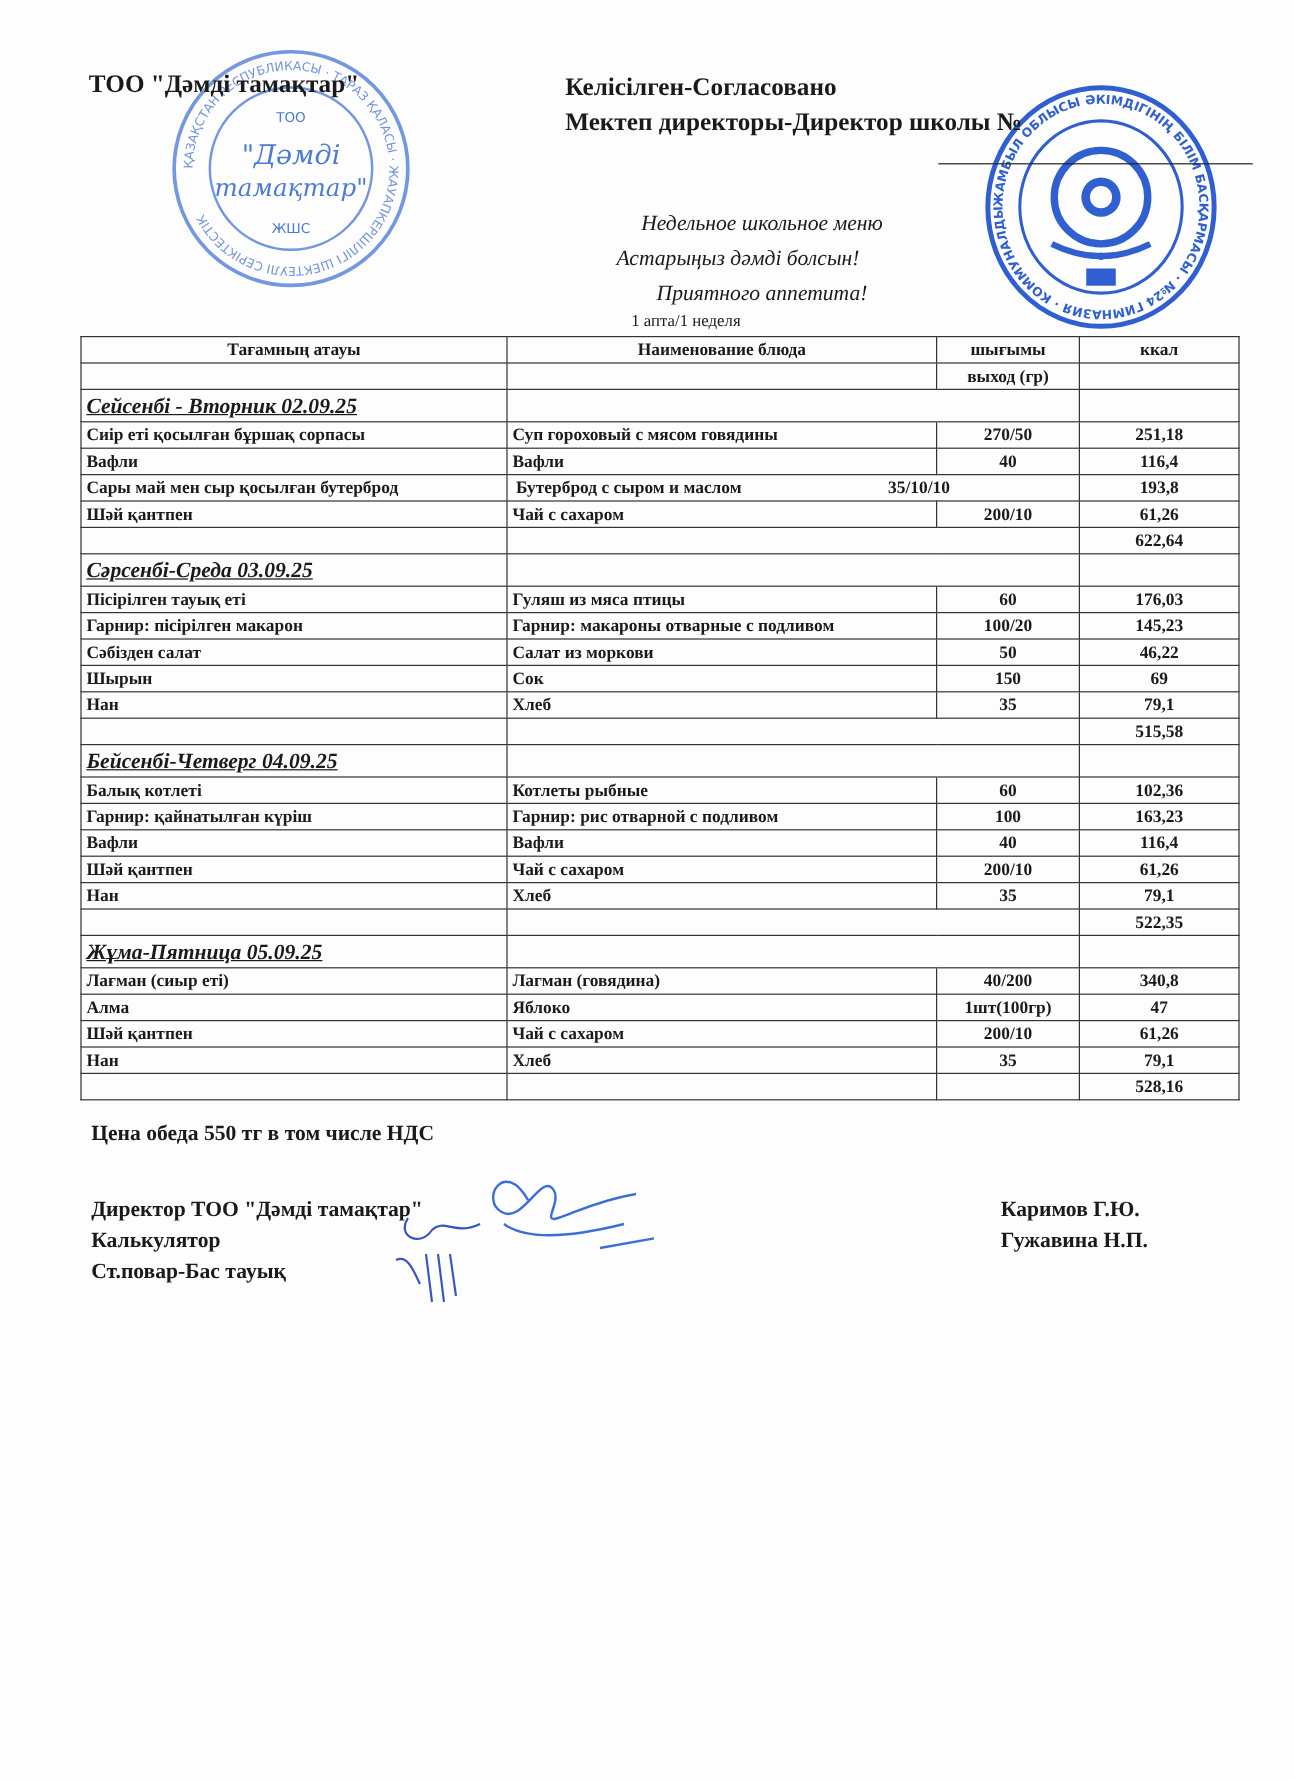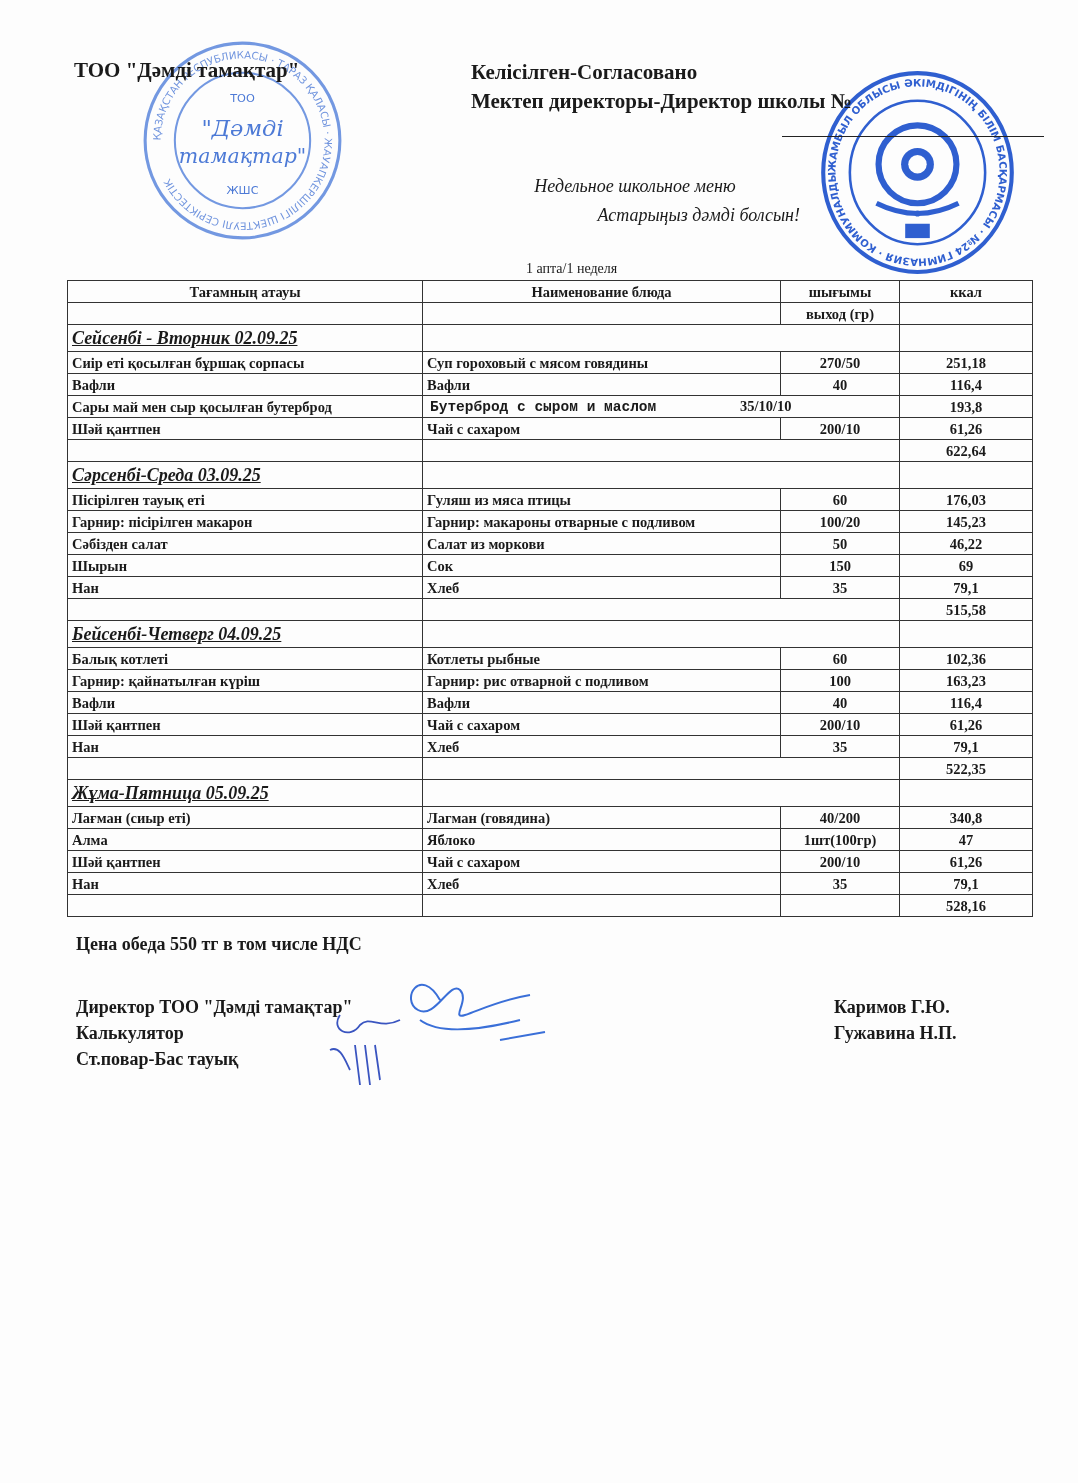--- a/index.html
+++ b/index.html
@@ -3,21 +3,21 @@
 <meta charset="utf-8">
 <style>
   html, body { margin: 0; padding: 0; }
   body { width: 1078px; height: 1483px; background: #fdfdfd; position: relative; overflow: hidden;
          font-family: "Liberation Serif", "DejaVu Serif", serif; color: #1a1a1a; }
   .abs { position: absolute; }
   .company { left: 74px; top: 58px; font-size: 21px; font-weight: bold; }
   .approved { left: 426px; top: 58px; font-size: 21px; font-weight: bold; line-height: 29px; margin-left: 45px; }
   .sign-line { left: 782px; top: 136px; width: 262px; border-top: 1.5px solid #222; }
   .titles { left: 470px; top: 172px; width: 330px; text-align: center; font-style: italic; font-size: 18px; line-height: 29px; }
-  .titles div:nth-child(2) { margin-left: -40px; text-align: right; }
+  .titles div:nth-child(2) { margin-left: -40px; }
   .week { left: 482px; top: 261px; font-size: 14px; font-weight: normal; margin-left: 44px; }
 
   table.menu { position: absolute; left: 67px; top: 280px; width: 965px; border-collapse: collapse; table-layout: fixed; }
   table.menu td { border: 1.2px solid #333; font-size: 14.5px; font-weight: bold; padding: 0 4px; height: 21px; line-height: 20px; white-space: nowrap; overflow: visible; }
   table.menu tr.hdr td { text-align: center; height: 21px; }
   table.menu td.c { text-align: center; }
   table.menu tr.day td { height: 26px; }
   table.menu tr.day td.dayname { font-style: italic; font-size: 18px; text-decoration: underline; font-weight: bold; }
   table.menu tr.blank td { height: 21px; }
   table.menu td.noright { border-right: none; }
@@ -65,20 +65,21 @@
 <div class="abs company">ТОО "Дәмді тамақтар"</div>
 <div class="abs approved">
   <div>Келісілген-Согласовано</div>
   <div>Мектеп  директоры-Директор школы  №</div>
 </div>
 <div class="abs sign-line"></div>
 
 <div class="abs titles">
   <div>Недельное школьное меню</div>
   <div>Астарыңыз дәмді болсын!</div>
+  <div>Приятного аппетита!</div>
 </div>
 <div class="abs week">1 апта/1 неделя</div>
 
 <table class="menu">
   <colgroup>
     <col style="width:355px">
       <col style="width:358px">
       <col style="width:119px">
       <col style="width:133px">
   </colgroup>
@@ -108,21 +109,21 @@
         <td class="c">251,18</td>
       </tr>
       <tr>
         <td>Вафли</td>
         <td>Вафли</td>
         <td class="c">40</td>
         <td class="c">116,4</td>
       </tr>
       <tr>
         <td>Сары май мен сыр қосылған бутерброд</td>
-        <td colspan="2" style="white-space: pre;"><span style="display: inline-block; width: 310px; padding-left: 3px; font-family: Liberation Mono, monospace;">Бутерброд с сыром и маслом</span><span>35/10/10</span></td>
+        <td colspan="2" style="white-space: pre;"><span style="display: inline-block; width: 310px; padding-left: 3px;">Бутерброд с сыром и маслом</span><span>35/10/10</span></td>
         <td class="c">193,8</td>
       </tr>
       <tr>
         <td>Шәй қантпен</td>
         <td>Чай с сахаром</td>
         <td class="c">200/10</td>
         <td class="c">61,26</td>
       </tr>
       <tr class="blank">
         <td></td>

